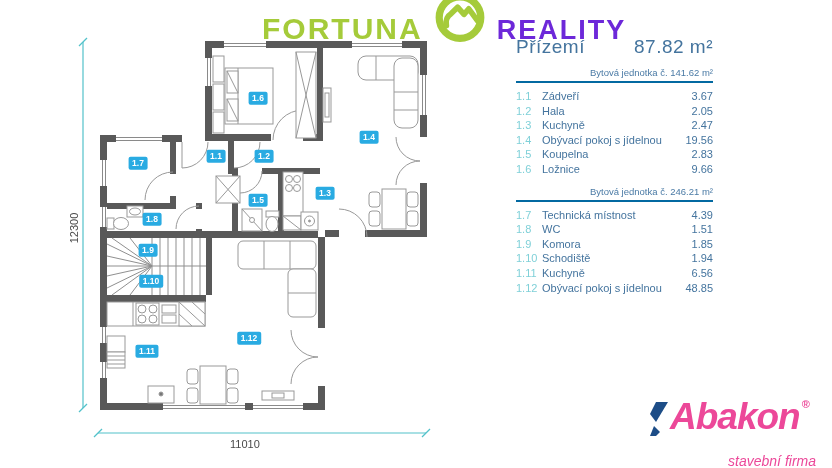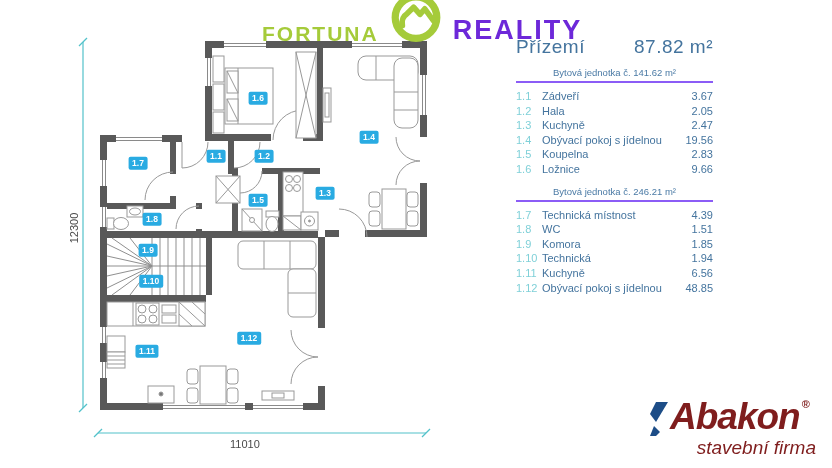--- a/index.html
+++ b/index.html
@@ -2,56 +2,56 @@
 <html><head>
 <meta charset="utf-8">
 <style>
   html,body{margin:0;padding:0;background:#fff;}
   .stage{position:relative;width:832px;height:468px;background:#fff;overflow:hidden;
          font-family:"Liberation Sans",sans-serif;}
 
   
   .fortuna{position:absolute;left:262px;top:0px;height:48px;display:flex;align-items:flex-end;
            pointer-events:none;}
-  .f-left{font-size:21px;font-weight:bold;letter-spacing:2px;color:#a5cb3a;line-height:1;
+  .f-left{font-size:30px;font-weight:bold;letter-spacing:2px;color:#a5cb3a;line-height:1;
           padding-bottom:4px;}
   .f-right{font-size:27px;font-weight:bold;letter-spacing:2px;color:#6d28d9;line-height:1;
            padding-bottom:4px;}
   .f-icon{margin:0 2px;position:relative;top:0px;}
 
   
   .legend{position:absolute;left:516px;top:36px;width:197px;}
   .legend-title-row{display:flex;justify-content:space-between;align-items:center;
                     color:#44749e;font-size:19px;letter-spacing:0.5px;}
   .lsec{margin-top:9px;}
-  .lsec-head{display:flex;justify-content:center;color:#4a7aa5;font-size:9.5px;
-             padding-bottom:3px;border-bottom:2px solid #8b5cf6;}
+  .lsec-head{display:flex;justify-content:flex-end;color:#4a7aa5;font-size:9.5px;
+             padding-bottom:3px;border-bottom:2px solid #0369a1;}
   .lrows{margin-top:6px;}
   .lrow{display:flex;font-size:11px;line-height:14.6px;color:#44749e;}
   .lnum{width:26px;color:#7fd0d8;}
   .lname{flex:1;}
   .lval{text-align:right;}
 
   
   .chips{position:absolute;left:0;top:0;width:832px;height:468px;pointer-events:none;}
   .chip{position:absolute;transform:translate(-50%,-50%);background:#29abe2;color:#fff;
         font-size:8.5px;font-weight:bold;line-height:1;padding:2px 3.5px;border-radius:2px;}
 
   
   .dim{position:absolute;color:#4a4a4a;font-size:11px;}
   .dim-left{left:46px;top:222px;width:56px;text-align:center;transform:rotate(-90deg);}
   .dim-bottom{left:230px;top:438px;width:64px;text-align:left;}
 
   
-  .abakon{position:absolute;left:648px;top:398px;width:172px;color:#7f1d1d;}
+  .abakon{position:absolute;left:648px;top:398px;width:172px;color:#ec4899;}
   .ab-row{display:flex;align-items:flex-start;}
   .ab-mark{margin-top:4px;}
   .ab-name{font-size:37px;font-weight:bold;font-style:italic;line-height:1;letter-spacing:-1px;}
   .ab-reg{font-size:11px;font-weight:bold;margin-left:2px;}
-  .ab-tagline{font-size:19px;font-style:italic;text-align:right;margin-top:1px;padding-right:4px;}
+  .ab-tagline{font-size:14px;font-style:italic;text-align:right;margin-top:17px;padding-right:4px;}
 </style>
 </head>
 <body>
 
 <div class="stage">
 
   <svg width="832" height="468" viewBox="0 0 832 468" style="position:absolute;left:0;top:0;">
 
     <g fill="#595959" shape-rendering="crispEdges">
 
@@ -347,21 +347,21 @@
               <span class="lname">WC</span>
               <span class="lval">1.51</span>
             </div>
             <div class="lrow">
               <span class="lnum">1.9</span>
               <span class="lname">Komora</span>
               <span class="lval">1.85</span>
             </div>
             <div class="lrow">
               <span class="lnum">1.10</span>
-              <span class="lname">Technická</span>
+              <span class="lname">Schodiště</span>
               <span class="lval">1.94</span>
             </div>
             <div class="lrow">
               <span class="lnum">1.11</span>
               <span class="lname">Kuchyně</span>
               <span class="lval">6.56</span>
             </div>
             <div class="lrow">
               <span class="lnum">1.12</span>
               <span class="lname">Obývací pokoj s jídelnou</span>

